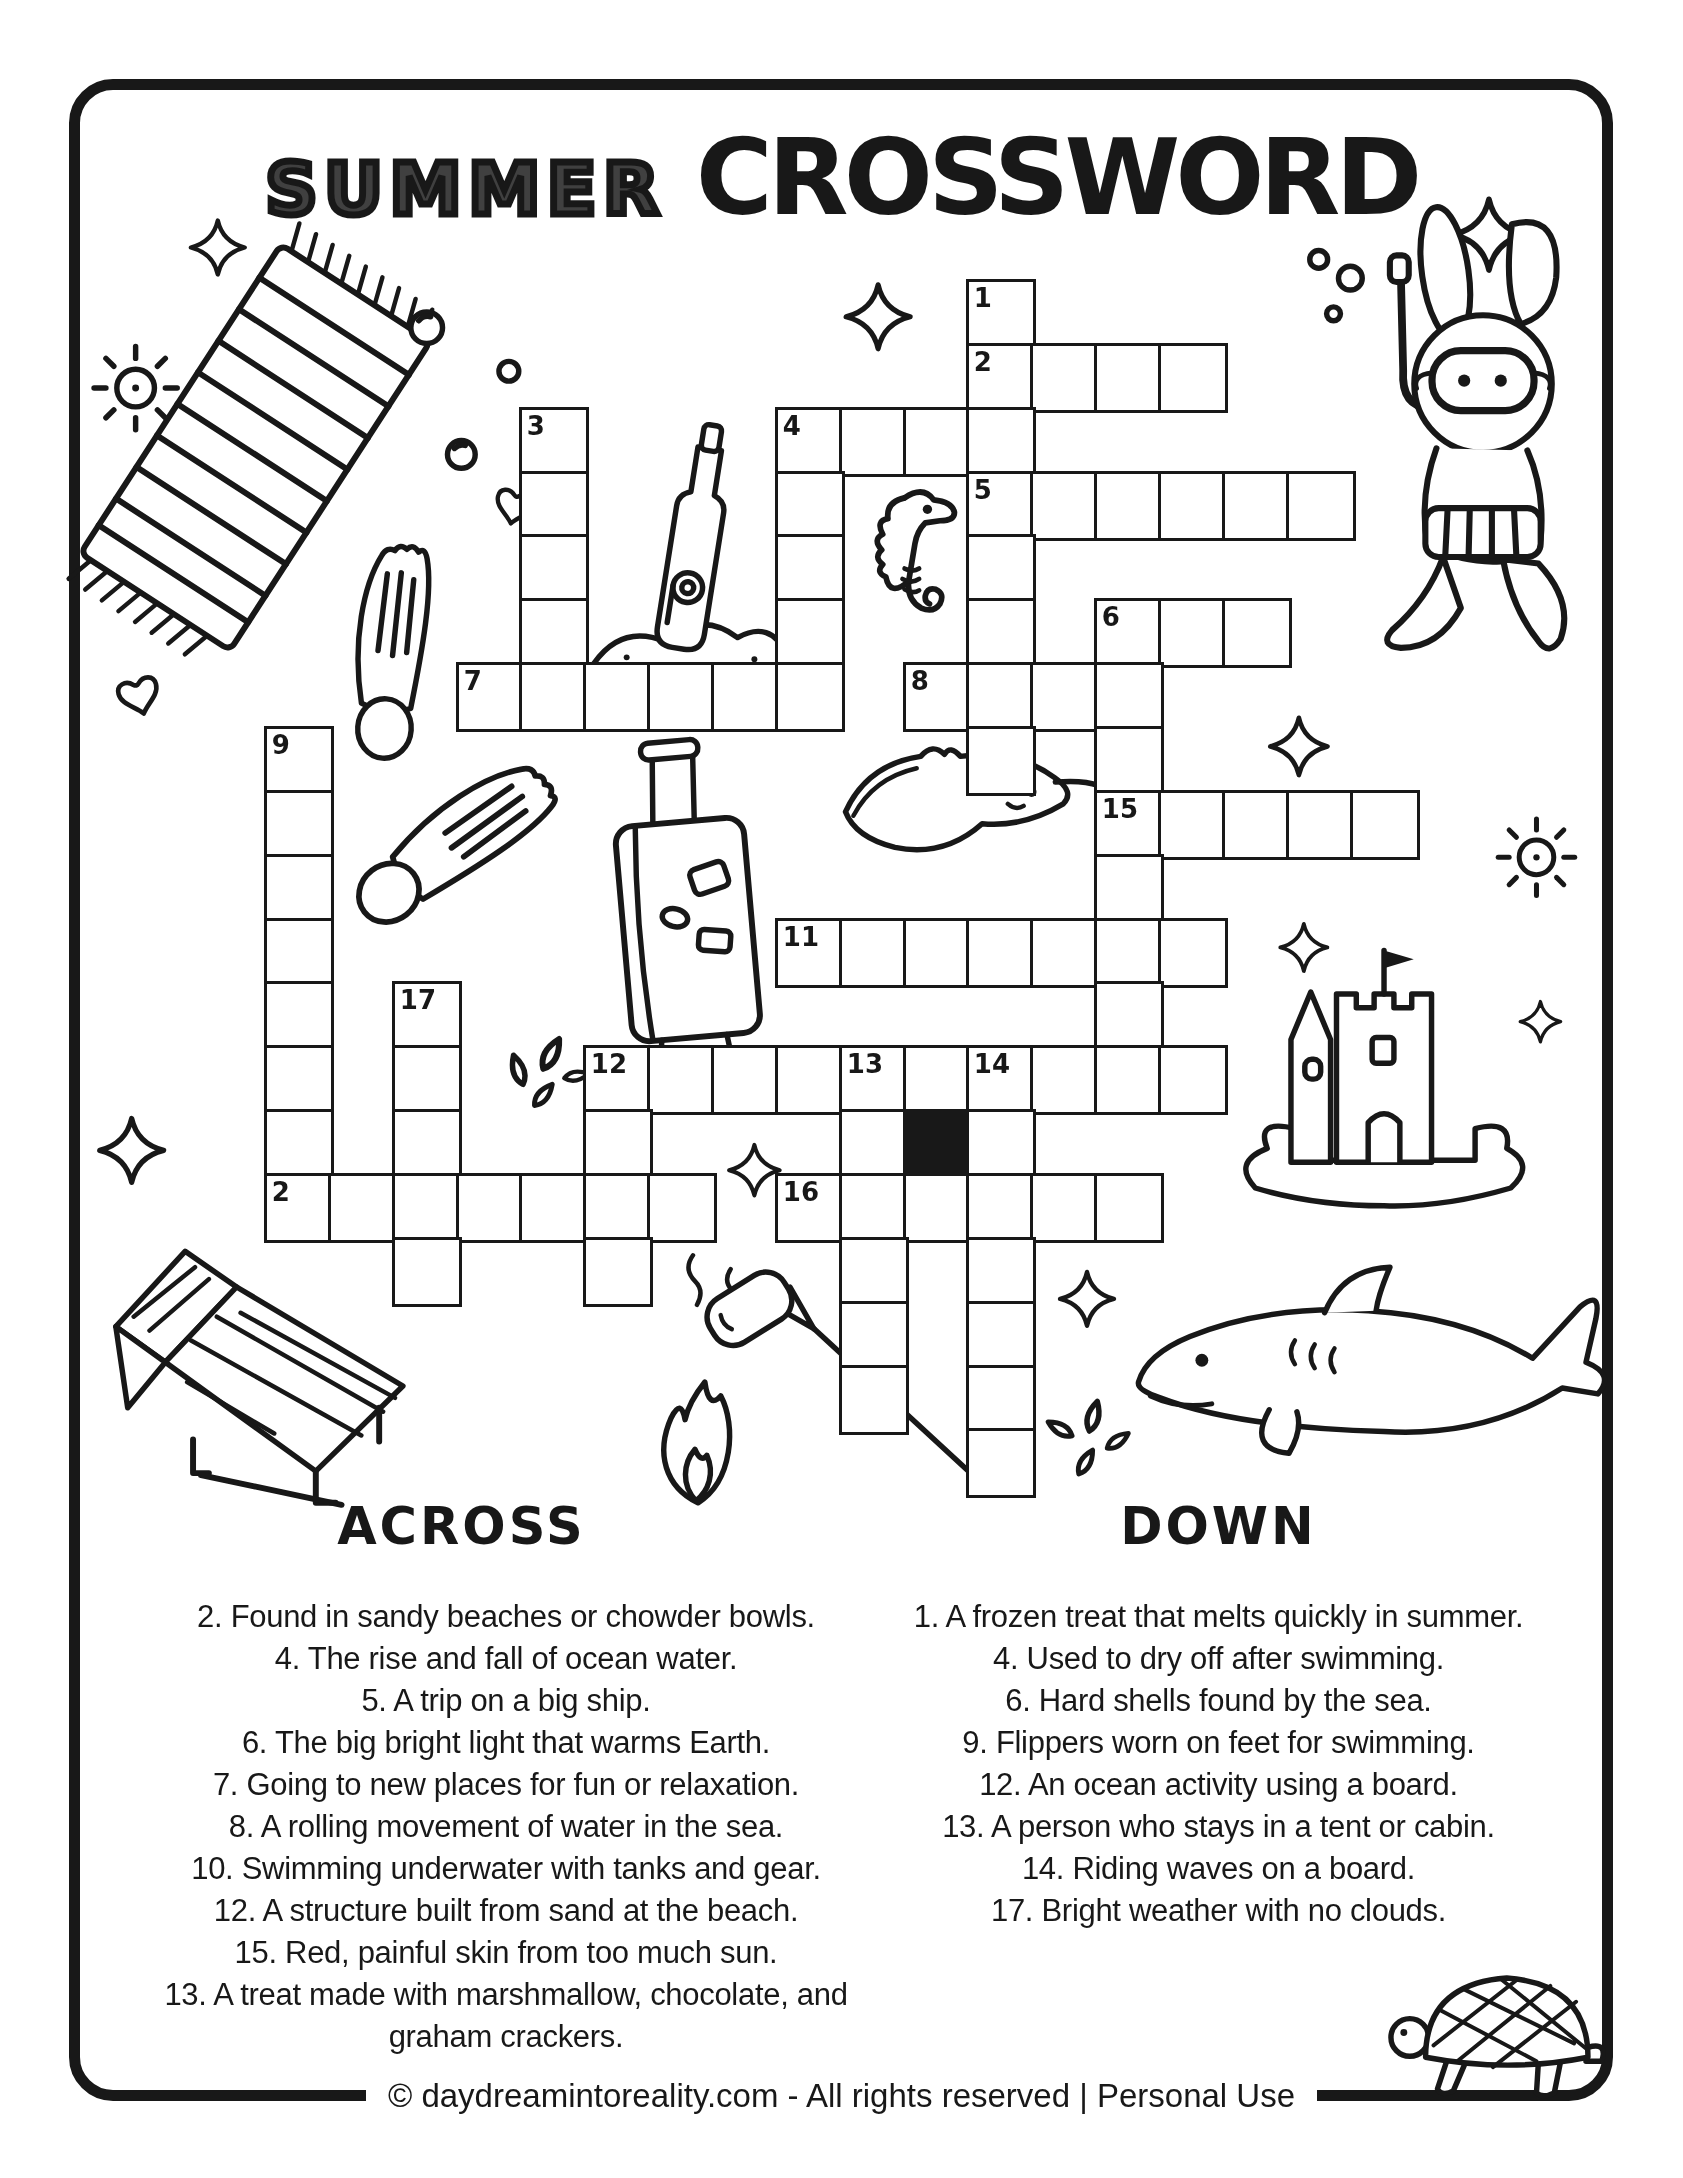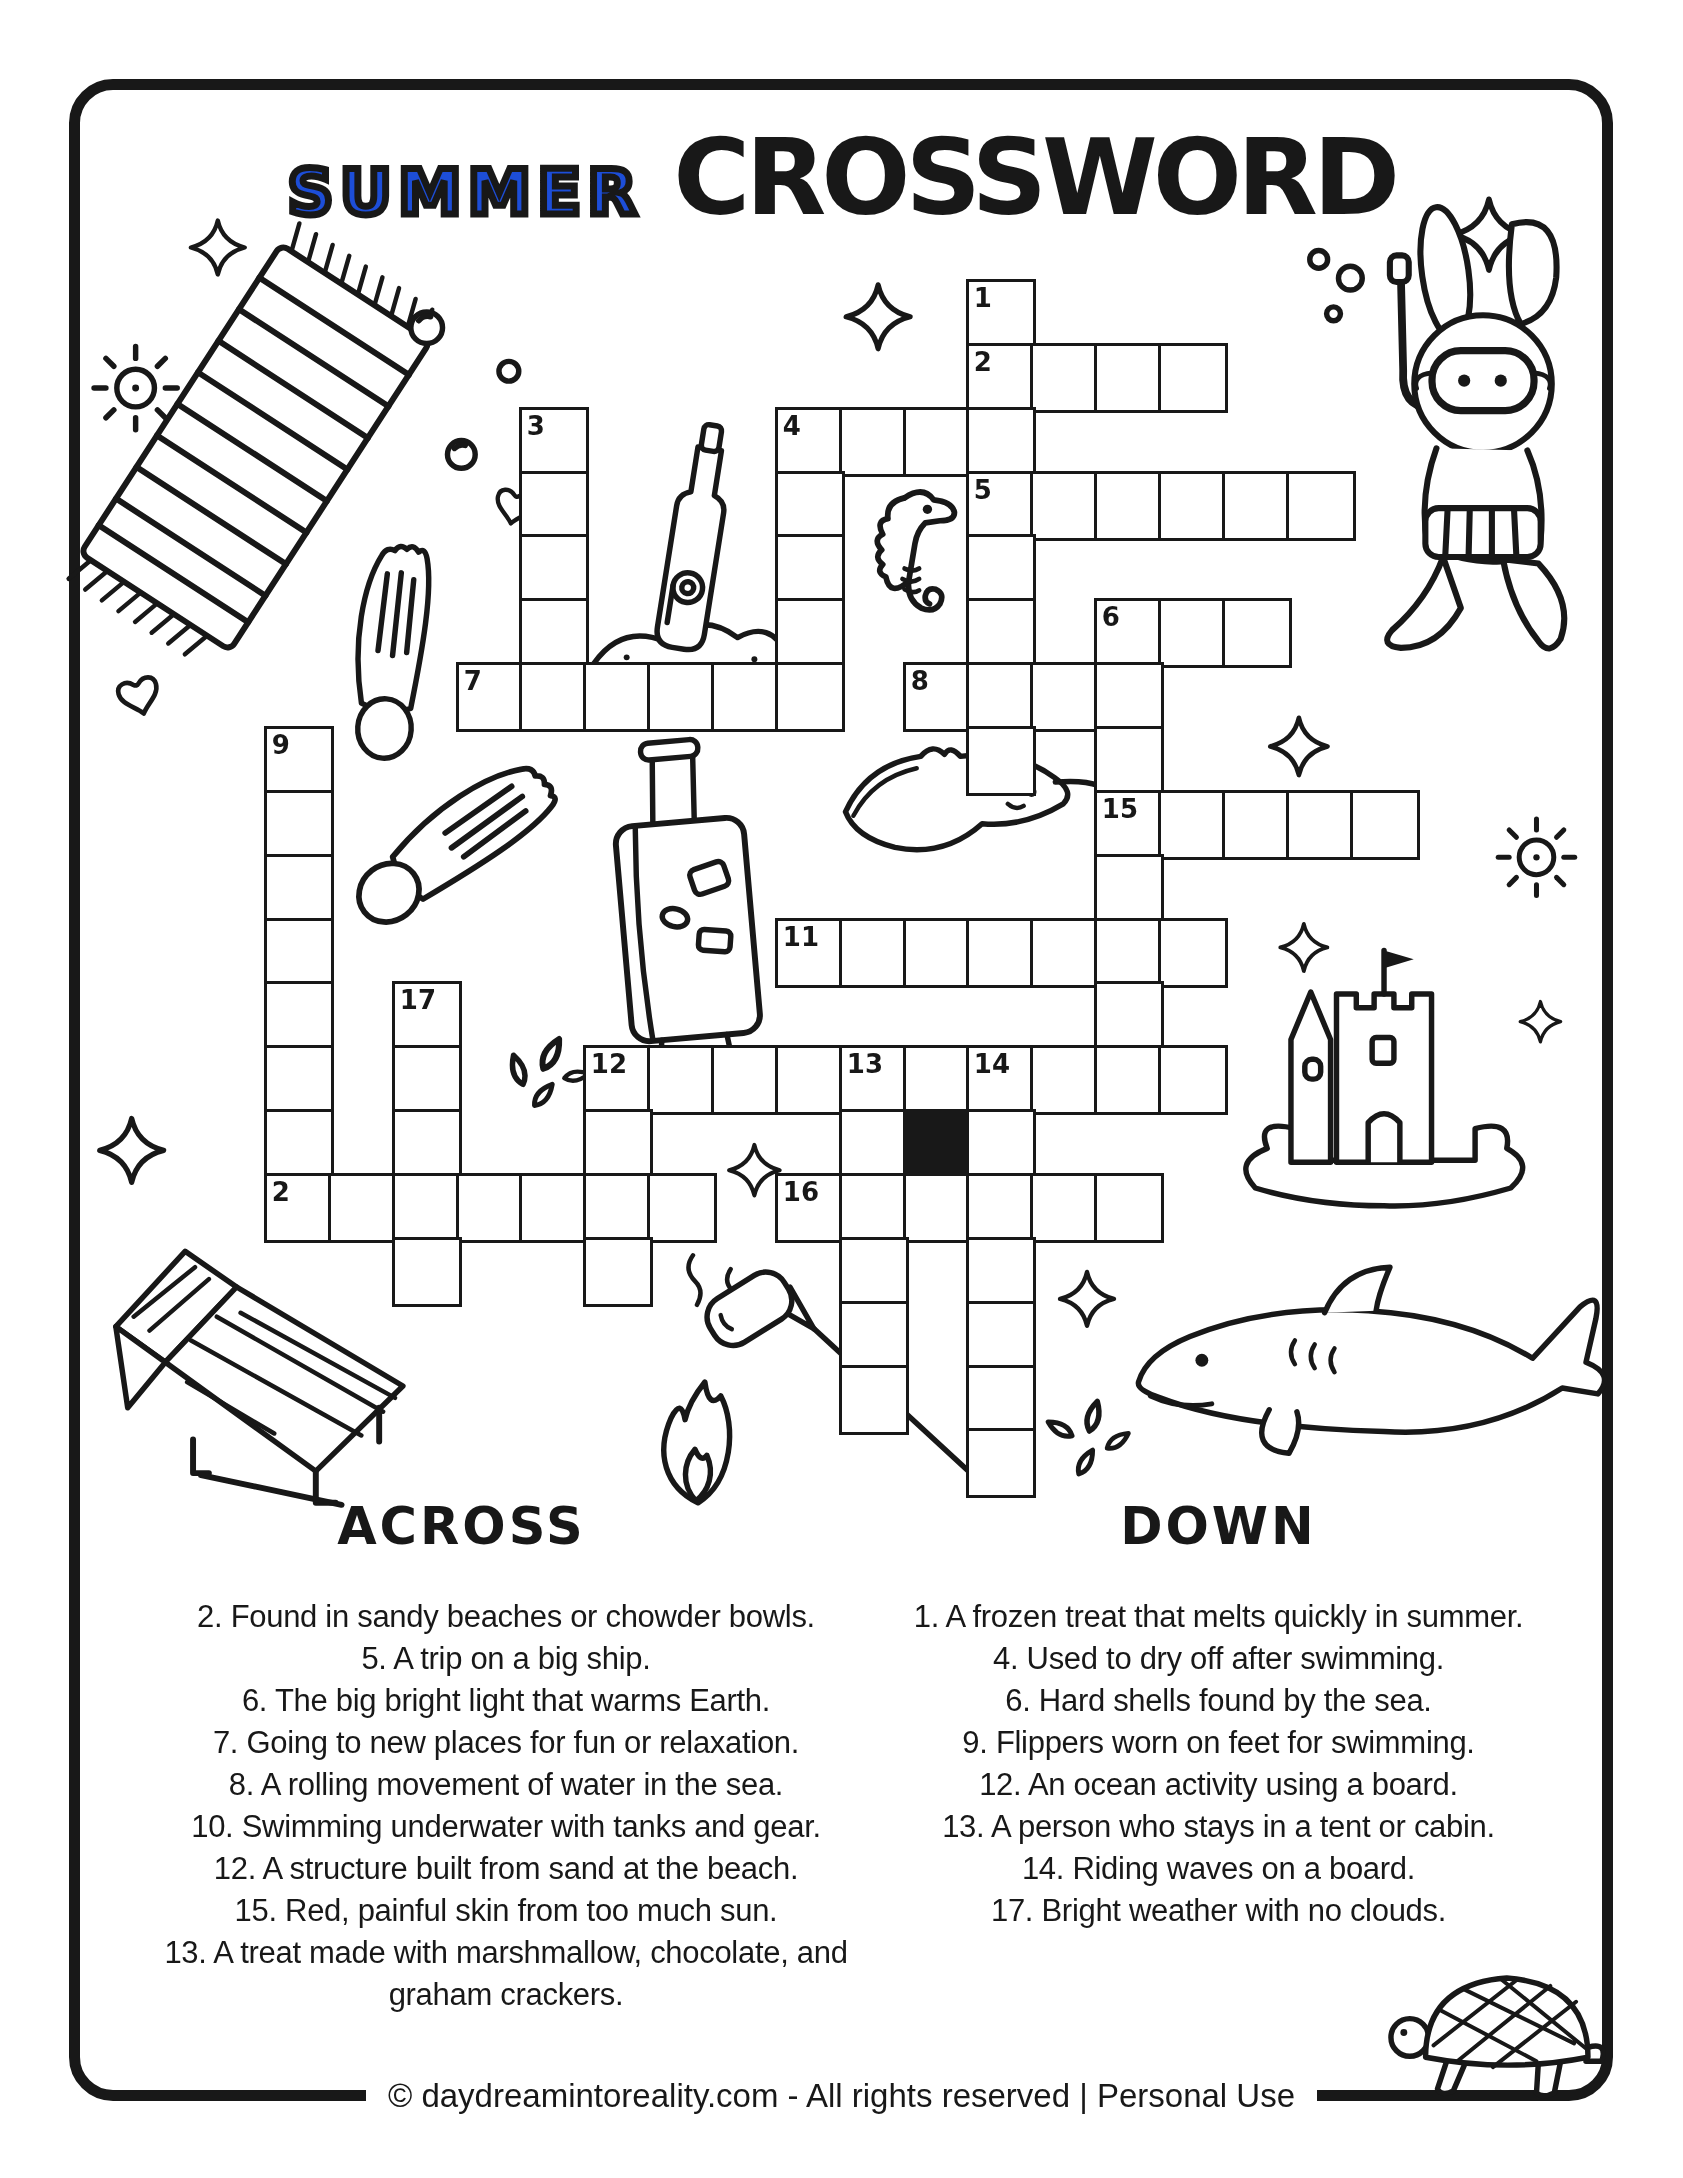--- a/index.html
+++ b/index.html
@@ -3,21 +3,21 @@
 <meta charset="utf-8">
 <style>
   html,body{margin:0;padding:0;background:#fff;}
   #page{position:relative;width:1683px;height:2178px;background:#fff;overflow:hidden;
         font-family:"Liberation Sans",sans-serif;color:#181818;}
   #page-border{position:absolute;left:69px;top:79px;width:1544px;height:2022px;
         border:11px solid #181818;border-radius:44px;box-sizing:border-box;}
   
   #title-row{position:absolute;left:0;top:117px;width:1683px;text-align:center;white-space:nowrap;}
   .title-word{display:inline-block;font-family:"DejaVu Sans",sans-serif;font-weight:bold;vertical-align:baseline;}
-  #title-summer{font-size:63px;letter-spacing:7px;color:#1d4ed8;-webkit-text-stroke:7px #181818;margin-right:30px;}
+  #title-summer{font-size:72px;letter-spacing:7px;color:#404040;-webkit-text-stroke:7px #181818;margin-right:30px;}
   #title-crossword{font-size:105px;letter-spacing:-5px;color:#181818;}
   
   #grid{position:absolute;left:267px;top:282px;}
   .cell{position:absolute;width:64px;height:64px;background:#fff;border:3.2px solid #181818;
         box-sizing:content-box;margin:-3.2px 0 0 -3.2px;}
   .cell.black{background:#181818;}
   .cell .num{position:absolute;left:5px;top:1px;font-family:"DejaVu Sans",sans-serif;
         font-weight:bold;font-size:26px;color:#181818;}
   
   .clue-col{position:absolute;}
@@ -412,20 +412,21 @@
       <div class="cell" style="left: 702px; top: 1022px; height: 64px; width: 64px;"></div>
       <div class="cell" style="left: 575px; top: 1086px; height: 64px; width: 64px;"></div>
       <div class="cell" style="left: 702px; top: 1086px; height: 64px; width: 64px;"></div>
       <div class="cell" style="left: 702px; top: 1149px; height: 64px; width: 64px;"></div>
     </div>
 
 <div class="clue-col" id="across-col">
   <h2 class="clue-header">ACROSS</h2>
   <div id="across-clues">
         <div class="clue">2. Found in sandy beaches or chowder bowls.</div>
+        <div class="clue">4. The rise and fall of ocean water.</div>
         <div class="clue">5. A trip on a big ship.</div>
         <div class="clue">6. The big bright light that warms Earth.</div>
         <div class="clue">7. Going to new places for fun or relaxation.</div>
         <div class="clue">8. A rolling movement of water in the sea.</div>
         <div class="clue">10. Swimming underwater with tanks and gear.</div>
         <div class="clue">12. A structure built from sand at the beach.</div>
         <div class="clue">15. Red, painful skin from too much sun.</div>
         <div class="clue">13. A treat made with marshmallow, chocolate, and graham crackers.</div>
       </div>
 </div>

